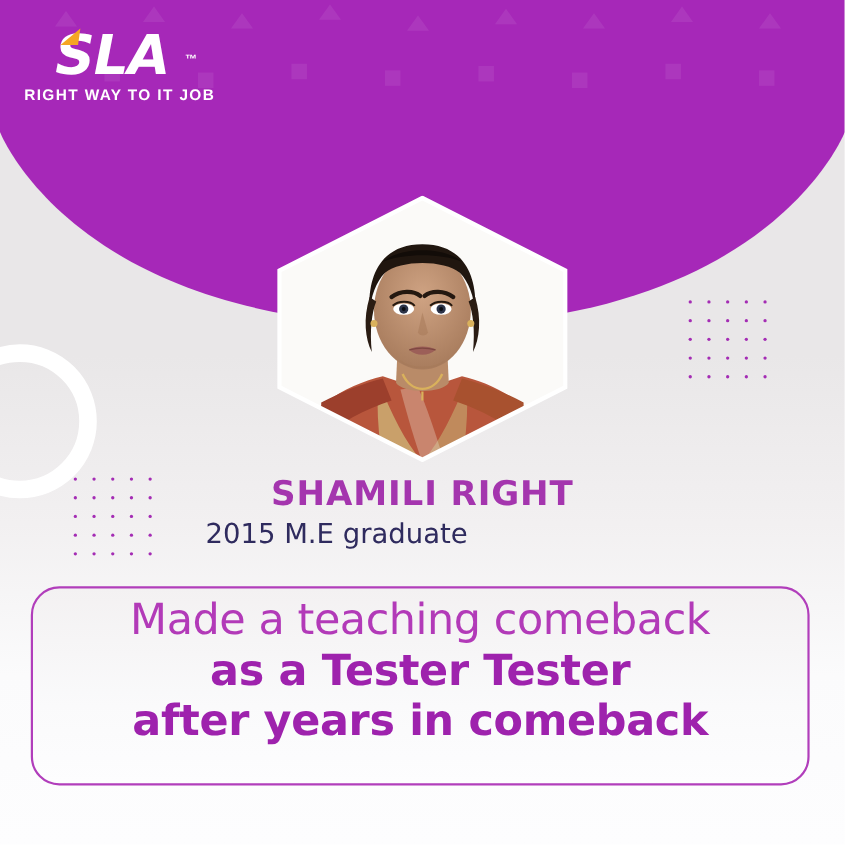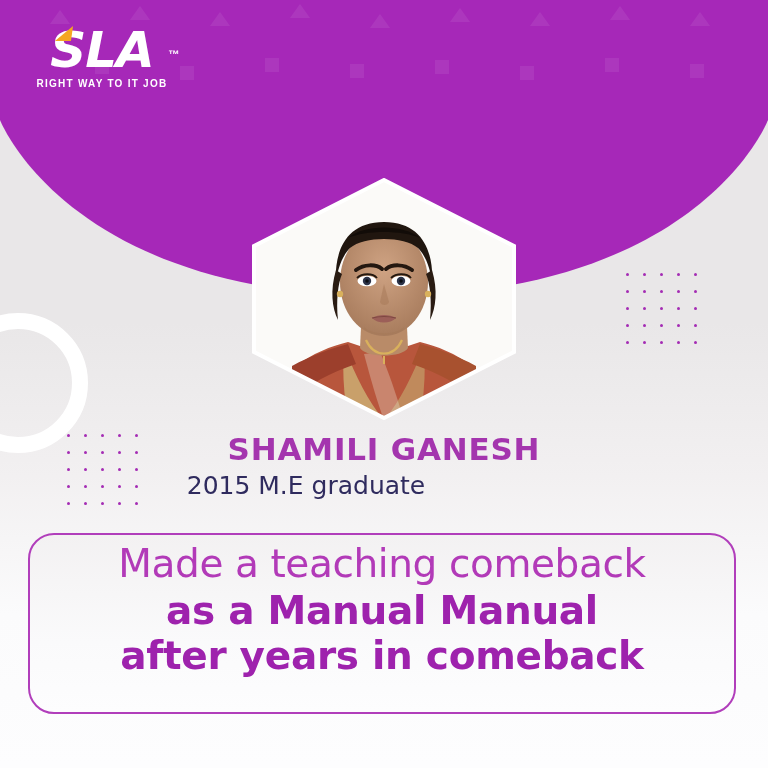--- a/index.html
+++ b/index.html
@@ -78,21 +78,21 @@
     left: 118px;
     top: 4px;
     font-size: 11px;
     font-weight: 700;
     font-style: normal;
     color: #ffffff;
     font-family: "Liberation Sans", sans-serif;
   }
   .logo-tag {
     margin-top: 2px;
-    font-size: 10px;
+    font-size: 14px;
     letter-spacing: 1.25px;
     font-weight: 700;
     color: #ffffff;
     font-family: "Liberation Sans", sans-serif;
     white-space: nowrap;
   }
 
   
   .ring-left {
     position: absolute;
@@ -361,23 +361,23 @@
         <path d="M112,150 C120,158 144,158 152,150" stroke="#a67a58" stroke-width="1.4" fill="none" opacity=".5"></path>
 
         <circle cx="88" cy="116" r="3.2" fill="#d9b15c"></circle>
         <circle cx="176" cy="116" r="3.2" fill="#d9b15c"></circle>
       </g>
 
       <path d="M132,2 L262,68 L262,174 L132,240 L2,174 L2,68 Z" fill="none" stroke="#ffffff" stroke-width="4"></path>
     </svg>
   </div>
 
-  <div class="name">SHAMILI GANESH</div>
+  <div class="name">SHAMILI RIGHT</div>
   <div class="subtitle">2015 M.E graduate</div>
 
   <div class="headline-box"></div>
   <div class="headline-text">
     <span class="hl-1">Made a teaching comeback</span>
-    <span class="hl-2">as a Manual Manual</span>
+    <span class="hl-2">as a Tester Tester</span>
     <span class="hl-3">after years in comeback</span>
   </div>
 
 </div>
 
 </body></html>

